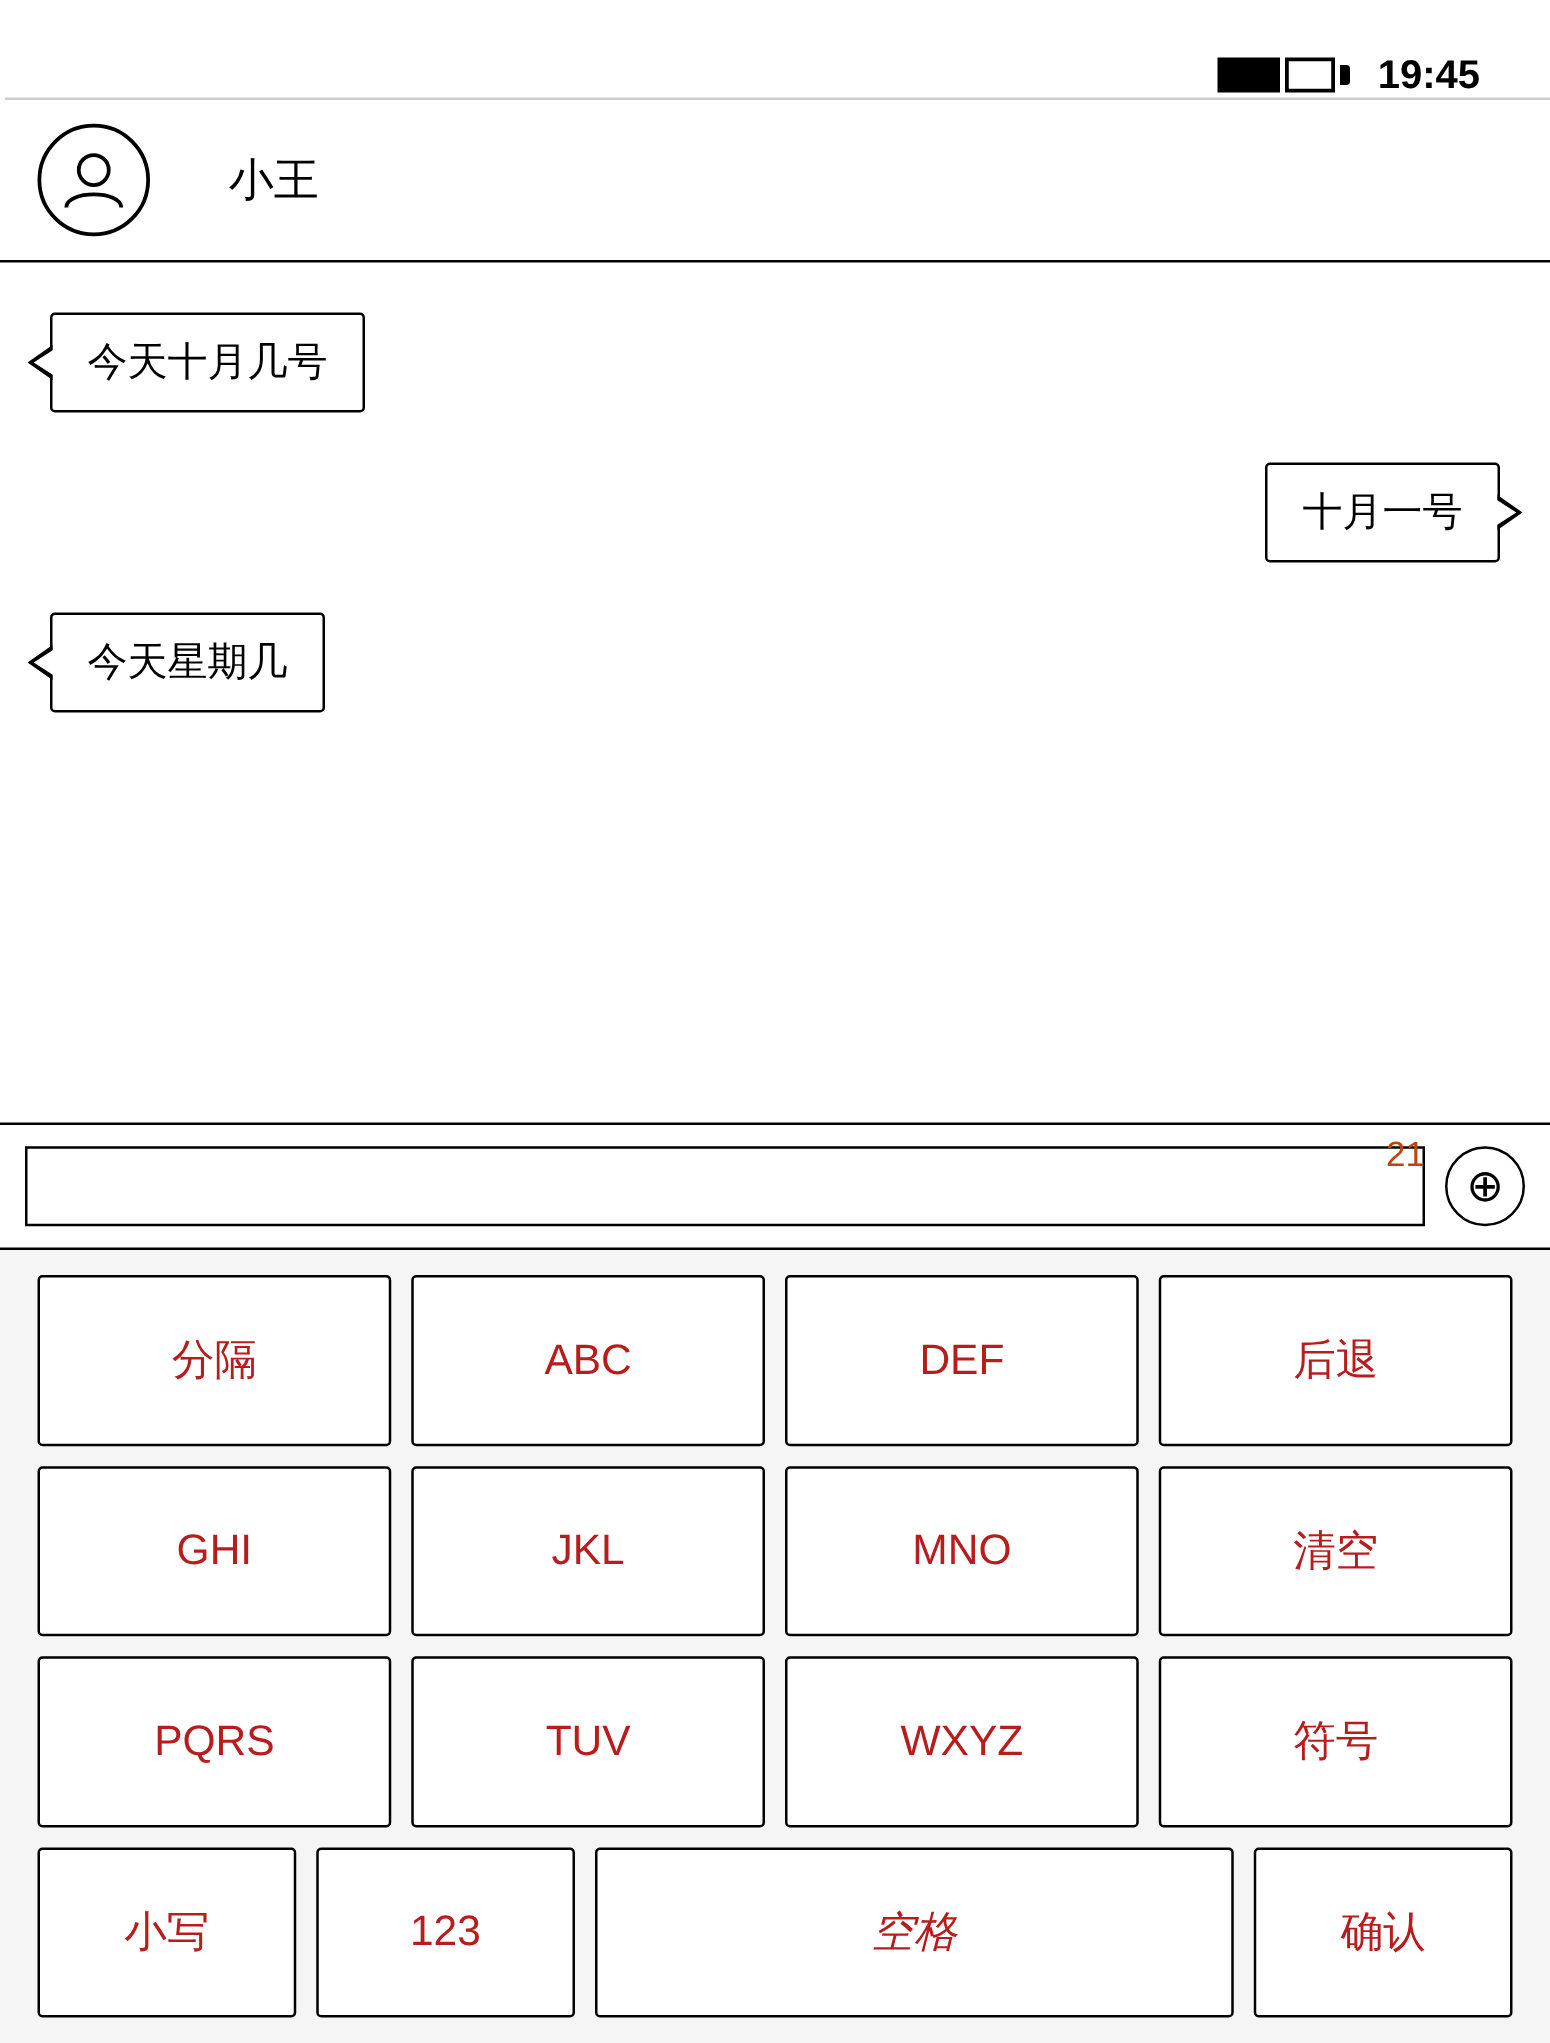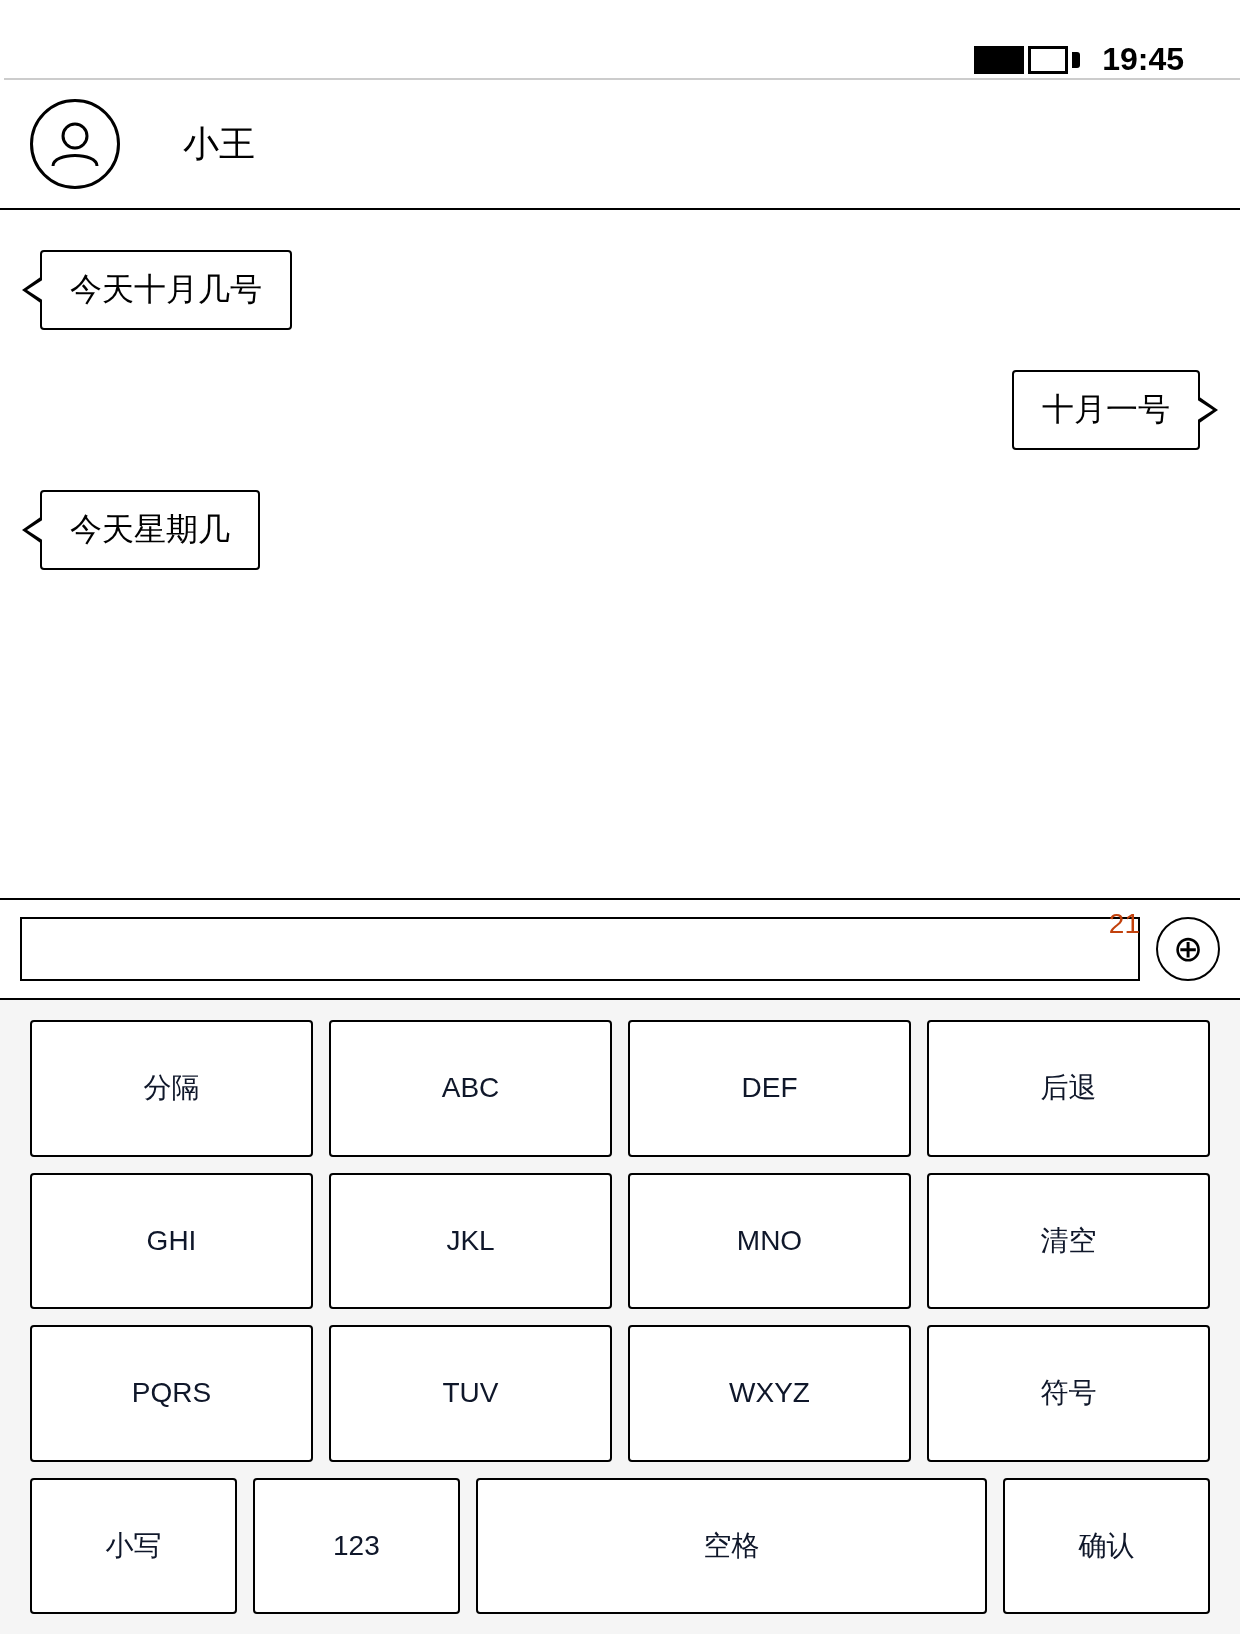--- a/index.html
+++ b/index.html
@@ -254,31 +254,32 @@
     .keyboard-row {
       display: flex;
       gap: 16px;
       flex: 1;
     }
 
     .key-btn {
       flex: 1;
       border: 2px solid #000;
       background: #fff;
-      font-size: 28px;
-      color: #0f172a;
+      font-size: 34px;
+      color: #b91c1c;
       display: flex;
       align-items: center;
       justify-content: center;
       cursor: pointer;
       border-radius: 4px;
     }
 
     .key-btn.wide {
       flex: 2.5;
+      font-style: italic;
     }
 
     
     .annotation {
       position: absolute;
       font-size: 28px;
       color: #c2410c;
     }
   </style>
 </head>

